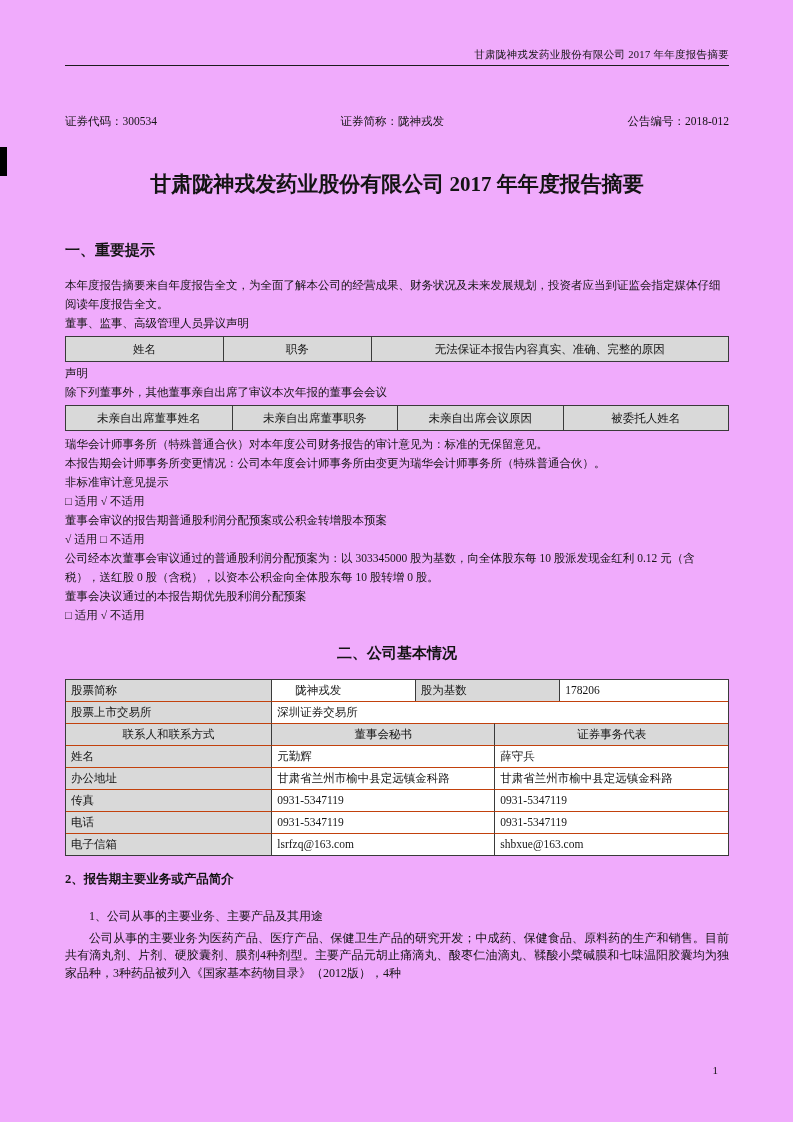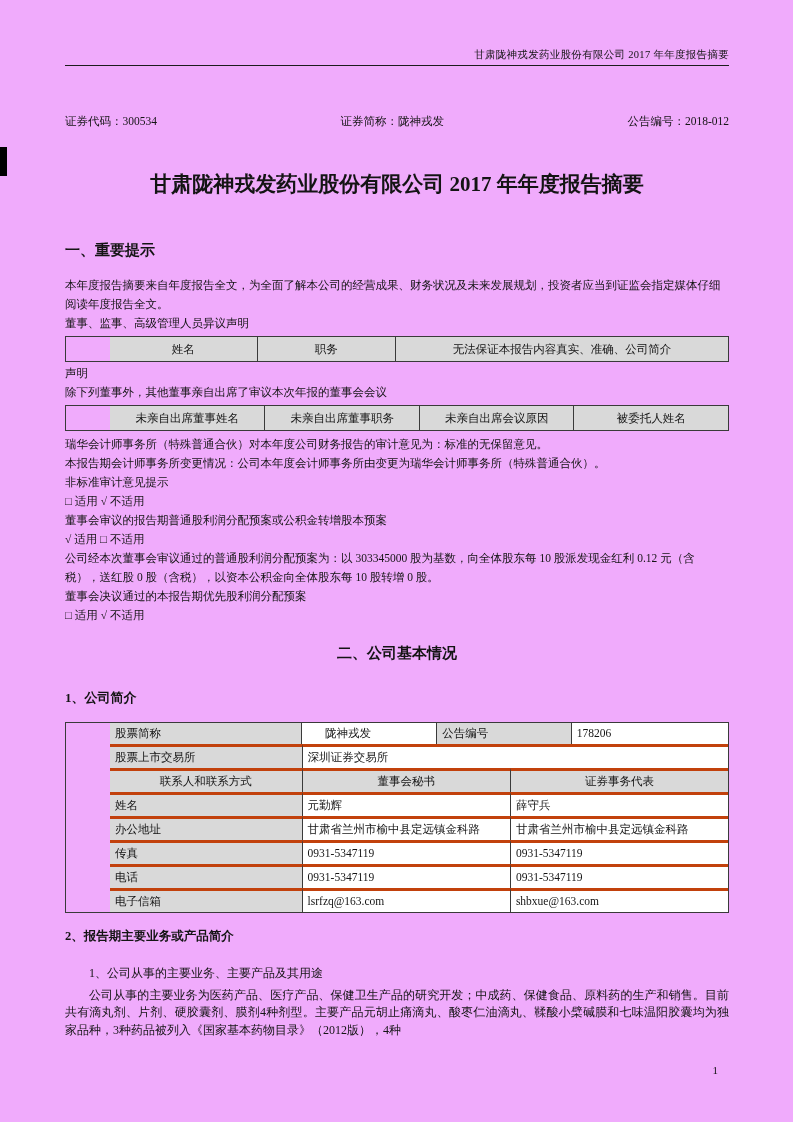--- a/index.html
+++ b/index.html
@@ -62,34 +62,34 @@
   .body-line{
     font-size:11.5px;
     line-height:19px;
   }
   .intro{margin-top:16px;}
   .tbl{
     border:1.4px solid #3a3a3a;
     margin-top:3px;
   }
   .trow{display:flex;}
-  .trow + .trow .tcell{border-top:3px solid #c2410c;}
+  .trow + .trow .tcell{border-top:1px solid #c2410c;}
   .tcell{
     box-sizing:border-box;
     border-left:1px solid #3a3a3a;
     padding:2px 5px;
     font-size:11.5px;
     line-height:18px;
     min-height:24px;
     display:flex;
     align-items:center;
     overflow:hidden;
     white-space:nowrap;
   }
-  .tcell:first-child{border-left:none;margin-left:44px;}
+  .tcell:first-child{border-left:none;}
   .tcell.hdr{background:#d9d9d9;justify-content:center;text-align:center;}
   .tcell.lbl{background:#d9d9d9;}
   .tcell.val{background:#ffffff;}
   
   .t1 .c1{width:23.7%;}
   .t1 .c2{width:22.3%;}
   .t1 .c3{width:54%;}
   
   .t2 .c{width:25%;}
   
@@ -137,21 +137,21 @@
 
   <div class="h2">一、重要提示</div>
 
   <div class="body-line intro">本年度报告摘要来自年度报告全文，为全面了解本公司的经营成果、财务状况及未来发展规划，投资者应当到证监会指定媒体仔细阅读年度报告全文。</div>
   <div class="body-line">董事、监事、高级管理人员异议声明</div>
 
   <div class="tbl t1">
     <div class="trow">
       <div class="tcell hdr c1">姓名</div>
       <div class="tcell hdr c2">职务</div>
-      <div class="tcell hdr c3">无法保证本报告内容真实、准确、公司简介</div>
+      <div class="tcell hdr c3">无法保证本报告内容真实、准确、完整的原因</div>
     </div>
   </div>
 
   <div class="body-line" style="margin-top:2px;">声明</div>
   <div class="body-line">除下列董事外，其他董事亲自出席了审议本次年报的董事会会议</div>
 
   <div class="tbl t2">
     <div class="trow">
       <div class="tcell hdr c">未亲自出席董事姓名</div>
       <div class="tcell hdr c">未亲自出席董事职务</div>
@@ -165,27 +165,26 @@
   <div class="body-line">非标准审计意见提示</div>
   <div class="choice-line">□ 适用 √ 不适用</div>
   <div class="body-line">董事会审议的报告期普通股利润分配预案或公积金转增股本预案</div>
   <div class="choice-line">√ 适用 □ 不适用</div>
   <div class="body-line">公司经本次董事会审议通过的普通股利润分配预案为：以 303345000 股为基数，向全体股东每 10 股派发现金红利 0.12 元（含税），送红股 0 股（含税），以资本公积金向全体股东每 10 股转增 0 股。</div>
   <div class="body-line">董事会决议通过的本报告期优先股利润分配预案</div>
   <div class="choice-line">□ 适用 √ 不适用</div>
 
   <div class="h2 sec2">二、公司基本情况</div>
 
-  <div class="h3">1、公司简介</div>
 
   <div class="tbl pt">
     <div class="trow">
       <div class="tcell lbl w1">股票简称</div>
       <div class="tcell val w2">陇神戎发</div>
-      <div class="tcell lbl w3">公告编号</div>
+      <div class="tcell lbl w3">股为基数</div>
       <div class="tcell val w4">178206</div>
     </div>
     <div class="trow">
       <div class="tcell lbl w1">股票上市交易所</div>
       <div class="tcell val wSpan">深圳证券交易所</div>
     </div>
     <div class="trow">
       <div class="tcell hdr w1">联系人和联系方式</div>
       <div class="tcell hdr wB">董事会秘书</div>
       <div class="tcell hdr wC">证券事务代表</div>

